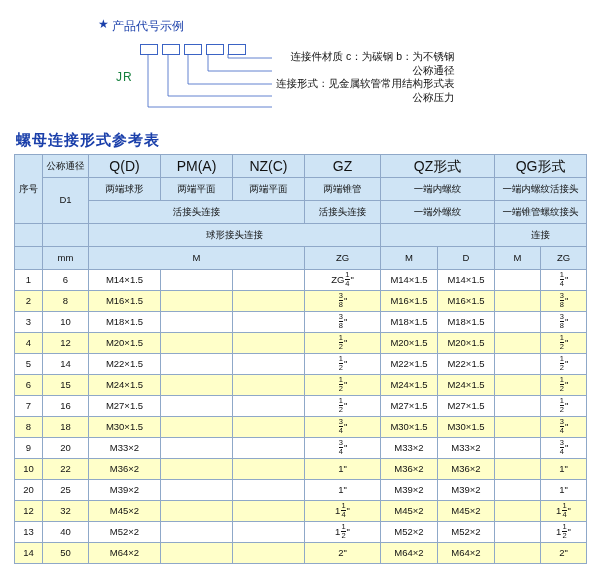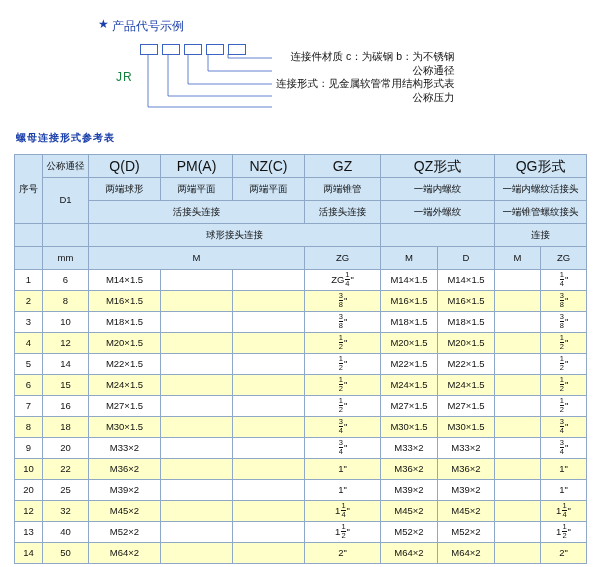--- a/index.html
+++ b/index.html
@@ -85,21 +85,21 @@
     white-space: nowrap;
     height: 13.5px;
     text-align: right;
   }
 
   
   .section-heading {
     position: absolute;
     left: 16px;
     top: 131px;
-    font-size: 10px;
+    font-size: 15px;
     font-weight: bold;
     color: #1a3faa;
     letter-spacing: 1px;
   }
 
   
   .tbl-wrap {
     position: absolute;
     left: 14px;
     top: 154px;

